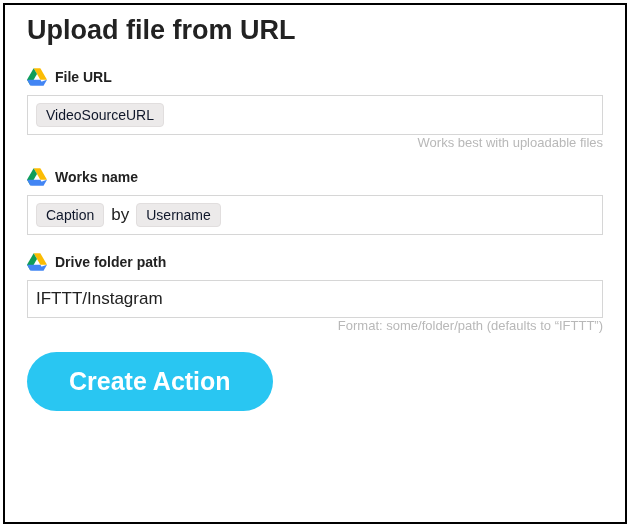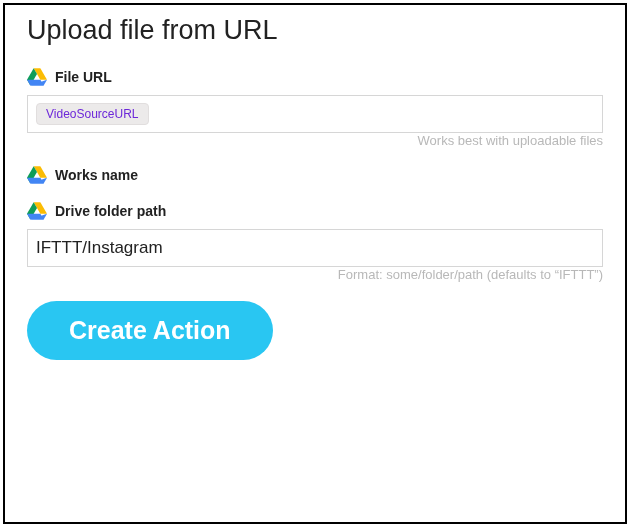--- a/index.html
+++ b/index.html
@@ -12,21 +12,21 @@
     }
     .frame {
       border: 2px solid #000;
       width: 100%;
       height: 100%;
       padding: 10px 22px 18px 22px;
       position: relative;
     }
     h1 {
       font-size: 27px;
-      font-weight: 400;
+      font-weight: 700;
       color: #222;
       margin-bottom: 22px;
     }
     .field-group { margin-bottom: 18px; text-align: right; }
     .field-label {
       display: flex;
       align-items: center;
       gap: 8px;
       margin-bottom: 9px;
     }
@@ -51,22 +51,22 @@
       display: flex;
       align-items: center;
       flex-wrap: wrap;
       gap: 5px;
     }
     .ingredient {
       background: #eceaea;
       border: 1px solid #e1dede;
       border-radius: 4px;
       padding: 3px 9px;
-      font-size: 12px;
-      color: #6d28d9;
+      font-size: 14px;
+      color: #0f172a;
       display: inline-block;
     }
     .plain-text {
       font-size: 17px;
       color: #222;
       padding: 0 2px;
     }
     .hint {
       font-size: 13px;
       color: #b8b8b8;
@@ -116,20 +116,25 @@
       <span class="drive-icon">
         <svg viewBox="0 0 87 76" width="20" height="18">
           <polygon points="29,0 58,0 87,50 58,50" fill="#fbbc04"></polygon>
           <polygon points="0,50 29,0 43.5,25 14.5,75" fill="#0f9d58"></polygon>
           <polygon points="14.5,75 87,50 72.5,75" fill="#4285f4"></polygon>
           <polygon points="0,50 58,50 72.5,75 14.5,75" fill="#4285f4"></polygon>
         </svg>
       </span>
       <span class="label-text">Works name</span>
     </div>
+    <div class="input-box">
+      <span class="ingredient">Caption</span>
+      <span class="plain-text">by</span>
+      <span class="ingredient">Username</span>
+    </div>
   </div>
 
   
   <div class="field-group">
     <div class="field-label">
       <span class="drive-icon">
         <svg viewBox="0 0 87 76" width="20" height="18">
           <polygon points="29,0 58,0 87,50 58,50" fill="#fbbc04"></polygon>
           <polygon points="0,50 29,0 43.5,25 14.5,75" fill="#0f9d58"></polygon>
           <polygon points="14.5,75 87,50 72.5,75" fill="#4285f4"></polygon>

